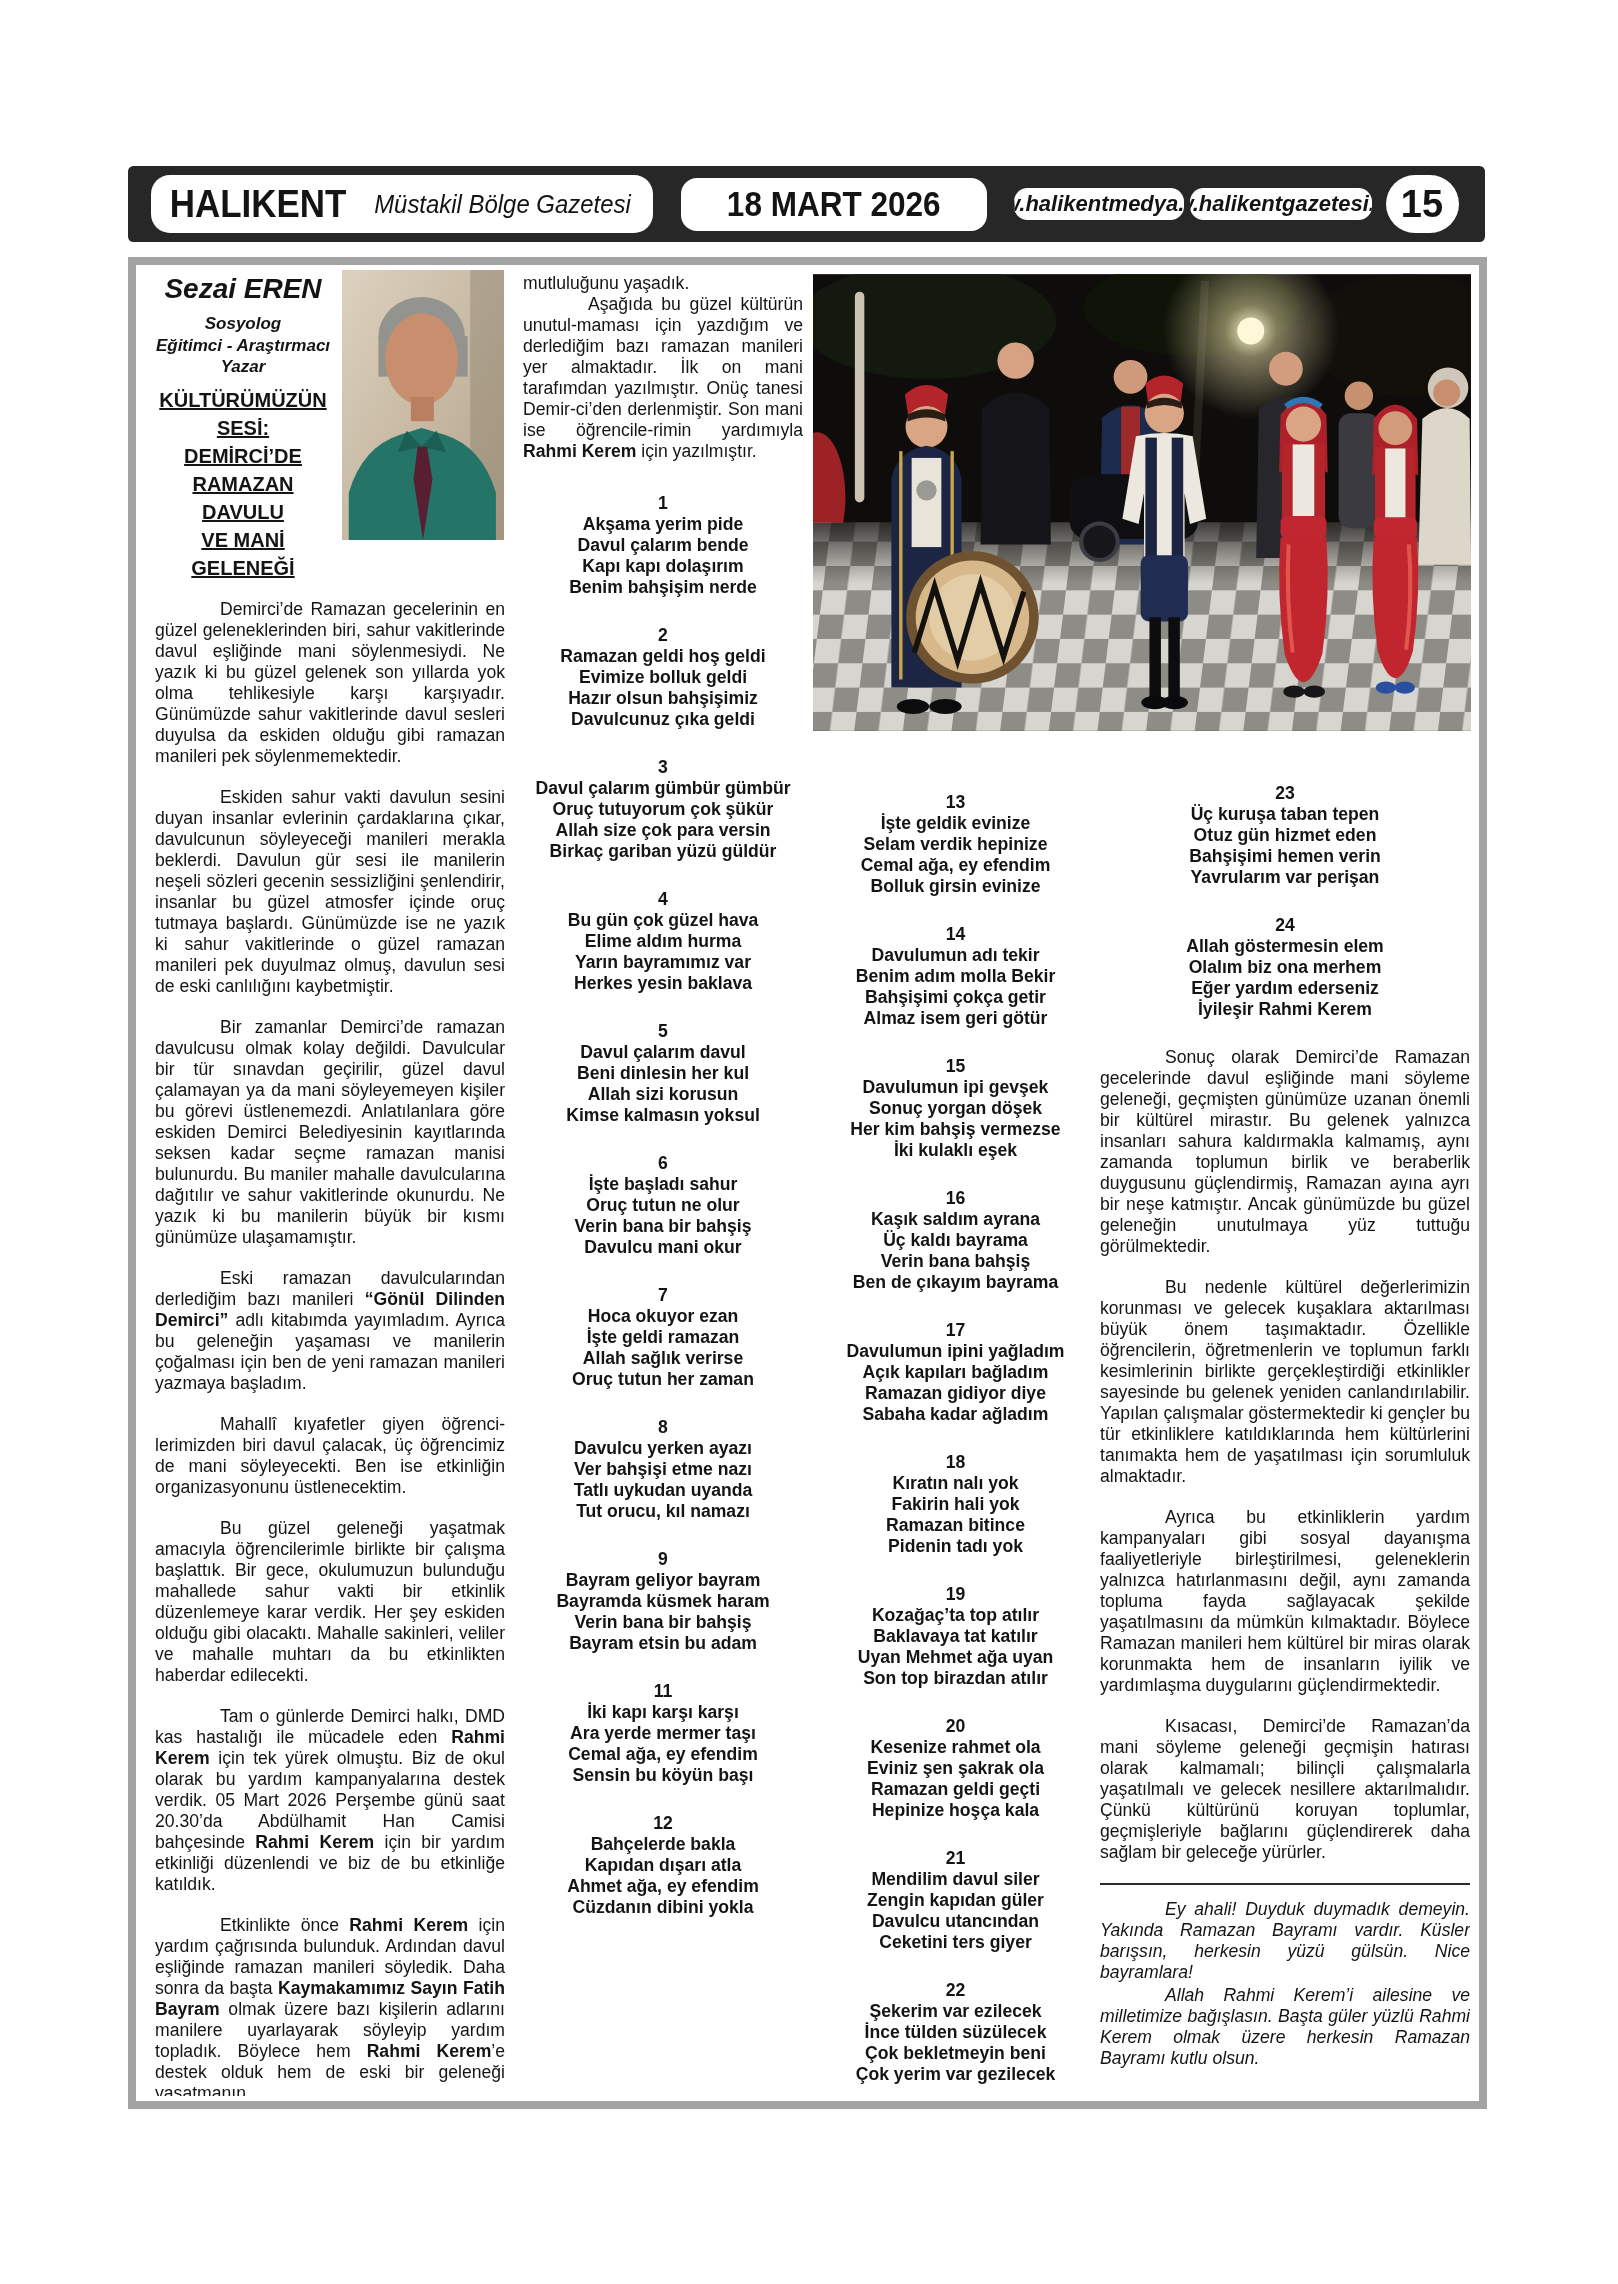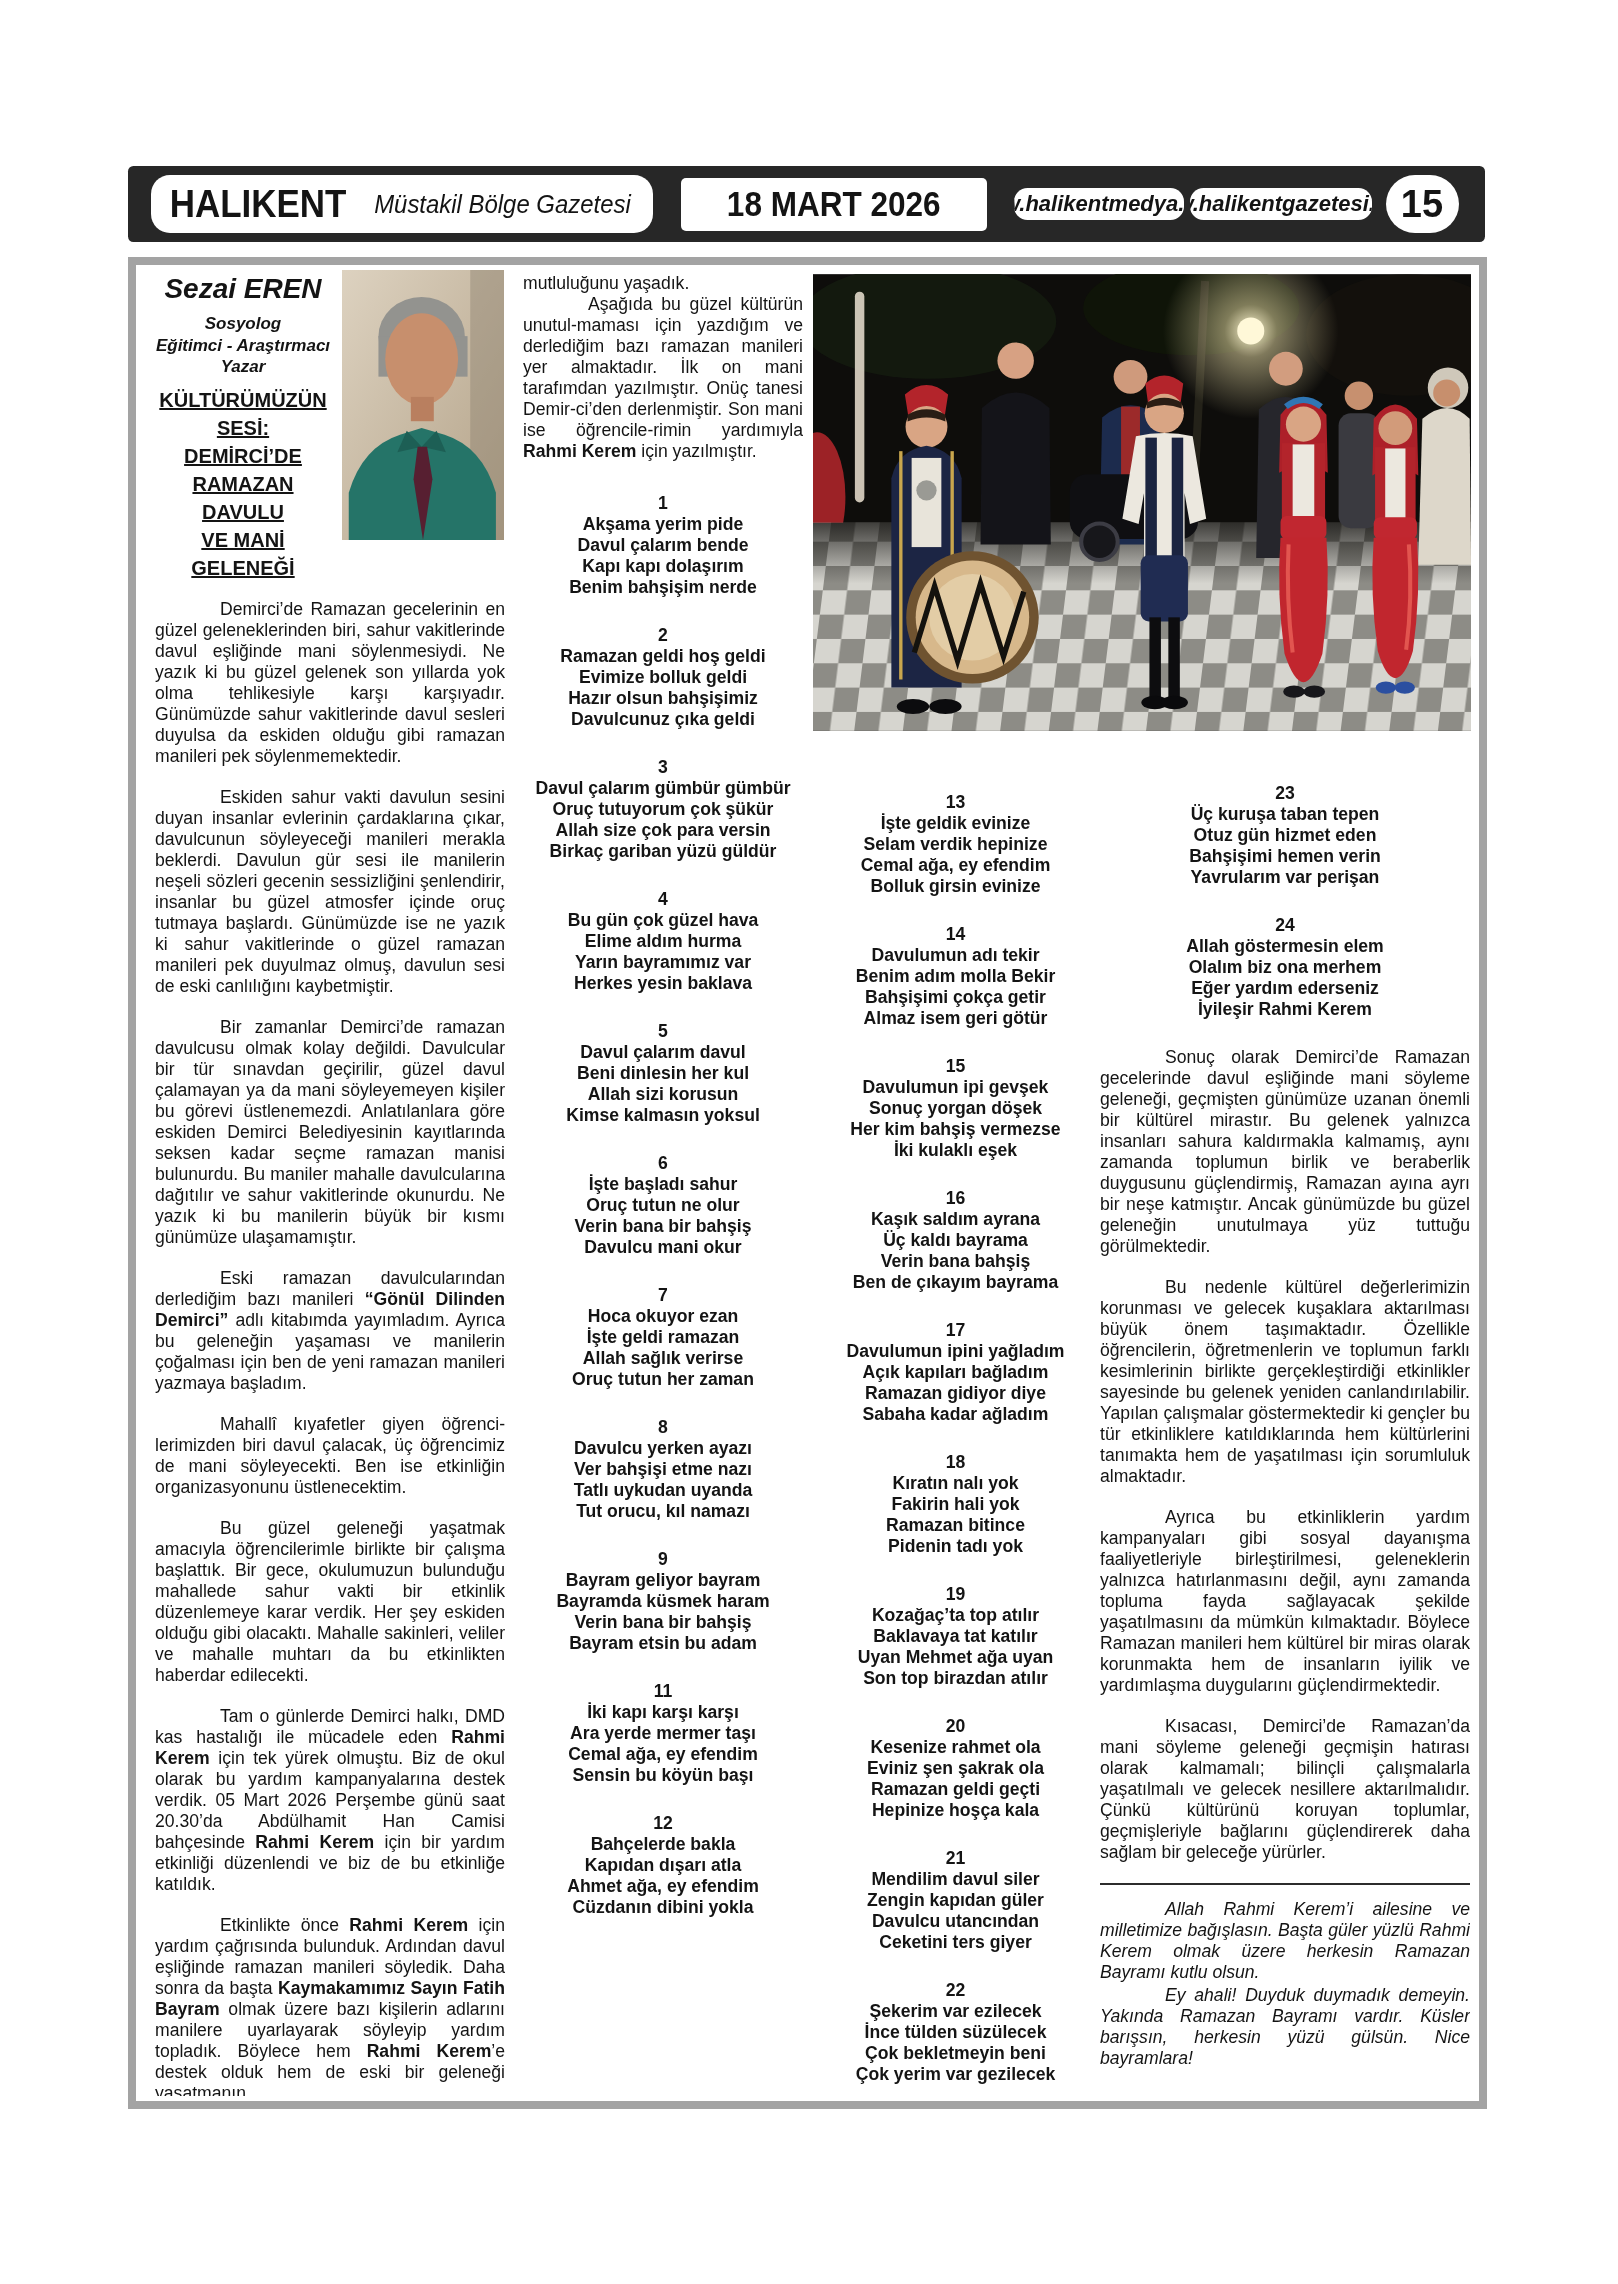--- a/index.html
+++ b/index.html
@@ -11,21 +11,21 @@
 
   
   .mast-bar{
     position:absolute;left:128px;top:166px;width:1357px;height:76px;
     background:#272727;border-radius:5.4px;display:flex;align-items:center;
   }
   .wbox{background:#fff;display:flex;align-items:center;justify-content:center;overflow:hidden;}
   .mast-box{margin-left:23px;width:502px;height:58px;border-radius:19px;gap:9.5px;}
   .paper-name{font-weight:900;font-size:38px;letter-spacing:0px;transform:scaleX(.92);white-space:nowrap;}
   .paper-sub{font-style:italic;font-size:26px;transform:scaleX(.92);white-space:nowrap;}
-  .date-box{margin-left:28px;width:306px;height:53px;border-radius:5px;
+  .date-box{margin-left:28px;width:306px;height:53px;border-radius:16px;
     font-weight:bold;font-size:35px;transform-origin:center;}
   .date-box span{transform:scaleX(.9);display:inline-block;white-space:nowrap;}
   .url-stack{margin-left:27px;width:358px;display:flex;flex-direction:row;gap:6px;}
   .url-box{height:32px;border-radius:13.5px;font-weight:bold;font-style:italic;font-size:22px;white-space:nowrap;}
   .page-box{margin-left:13.5px;width:73px;height:58px;border-radius:31px;font-weight:bold;font-size:38px;}
 
   
   .frame{
     position:absolute;left:128px;top:257px;width:1359px;height:1852px;
     border:8px solid #a3a3a3;background:#fff;box-sizing:border-box;
@@ -396,19 +396,19 @@
           <div class="mani-lines">Allah göstermesin elem
 Olalım biz ona merhem
 Eğer yardım ederseniz
 İyileşir Rahmi Kerem</div>
         </div>
       <p class="body-p"><span>Sonuç olarak Demirci’de Ramazan gecelerinde davul eşliğinde mani söyleme geleneği, geçmişten günümüze uzanan önemli bir kültürel mirastır. Bu gelenek yalnızca insanları sahura kaldırmakla kalmamış, aynı zamanda toplumun birlik ve beraberlik duygusunu güçlendirmiş, Ramazan ayına ayrı bir neşe katmıştır. Ancak günümüzde bu güzel geleneğin unutulmaya yüz tuttuğu görülmektedir.</span></p>
       <p class="body-p"><span>Bu nedenle kültürel değerlerimizin korunması ve gelecek kuşaklara aktarılması büyük önem taşımaktadır. Özellikle öğrencilerin, öğretmenlerin ve toplumun farklı kesimlerinin birlikte gerçekleştirdiği etkinlikler sayesinde bu gelenek yeniden canlandırılabilir. Yapılan çalışmalar göstermektedir ki gençler bu tür etkinliklere katıldıklarında hem kültürlerini tanımakta hem de yaşatılması için sorumluluk almaktadır.</span></p>
       <p class="body-p"><span>Ayrıca bu etkinliklerin yardım kampanyaları gibi sosyal dayanışma faaliyetleriyle birleştirilmesi, geleneklerin yalnızca hatırlanmasını değil, aynı zamanda topluma fayda sağlayacak şekilde yaşatılmasını da mümkün kılmaktadır. Böylece Ramazan manileri hem kültürel bir miras olarak korunmakta hem de insanların iyilik ve yardımlaşma duygularını güçlendirmektedir.</span></p>
       <p class="body-p"><span>Kısacası, Demirci’de Ramazan’da mani söyleme geleneği geçmişin hatırası olarak kalmamalı; bilinçli çalışmalarla yaşatılmalı ve gelecek nesillere aktarılmalıdır. Çünkü kültürünü koruyan toplumlar, geçmişleriyle bağlarını güçlendirerek daha sağlam bir geleceğe yürürler.</span></p>
       <hr class="col-sep">
+      <p class="foot-p">Ey ahali! Duyduk duymadık demeyin. Yakında Ramazan Bayramı vardır. Küsler barışsın, herkesin yüzü gülsün. Nice bayramlara!</p>
       <p class="foot-p">Allah Rahmi Kerem’i ailesine ve milletimize bağışlasın. Başta güler yüzlü Rahmi Kerem olmak üzere herkesin Ramazan Bayramı kutlu olsun.</p>
-      <p class="foot-p">Ey ahali! Duyduk duymadık demeyin. Yakında Ramazan Bayramı vardır. Küsler barışsın, herkesin yüzü gülsün. Nice bayramlara!</p>
     </section>
 
   </main>
 </div>
 
 
 </body></html>

